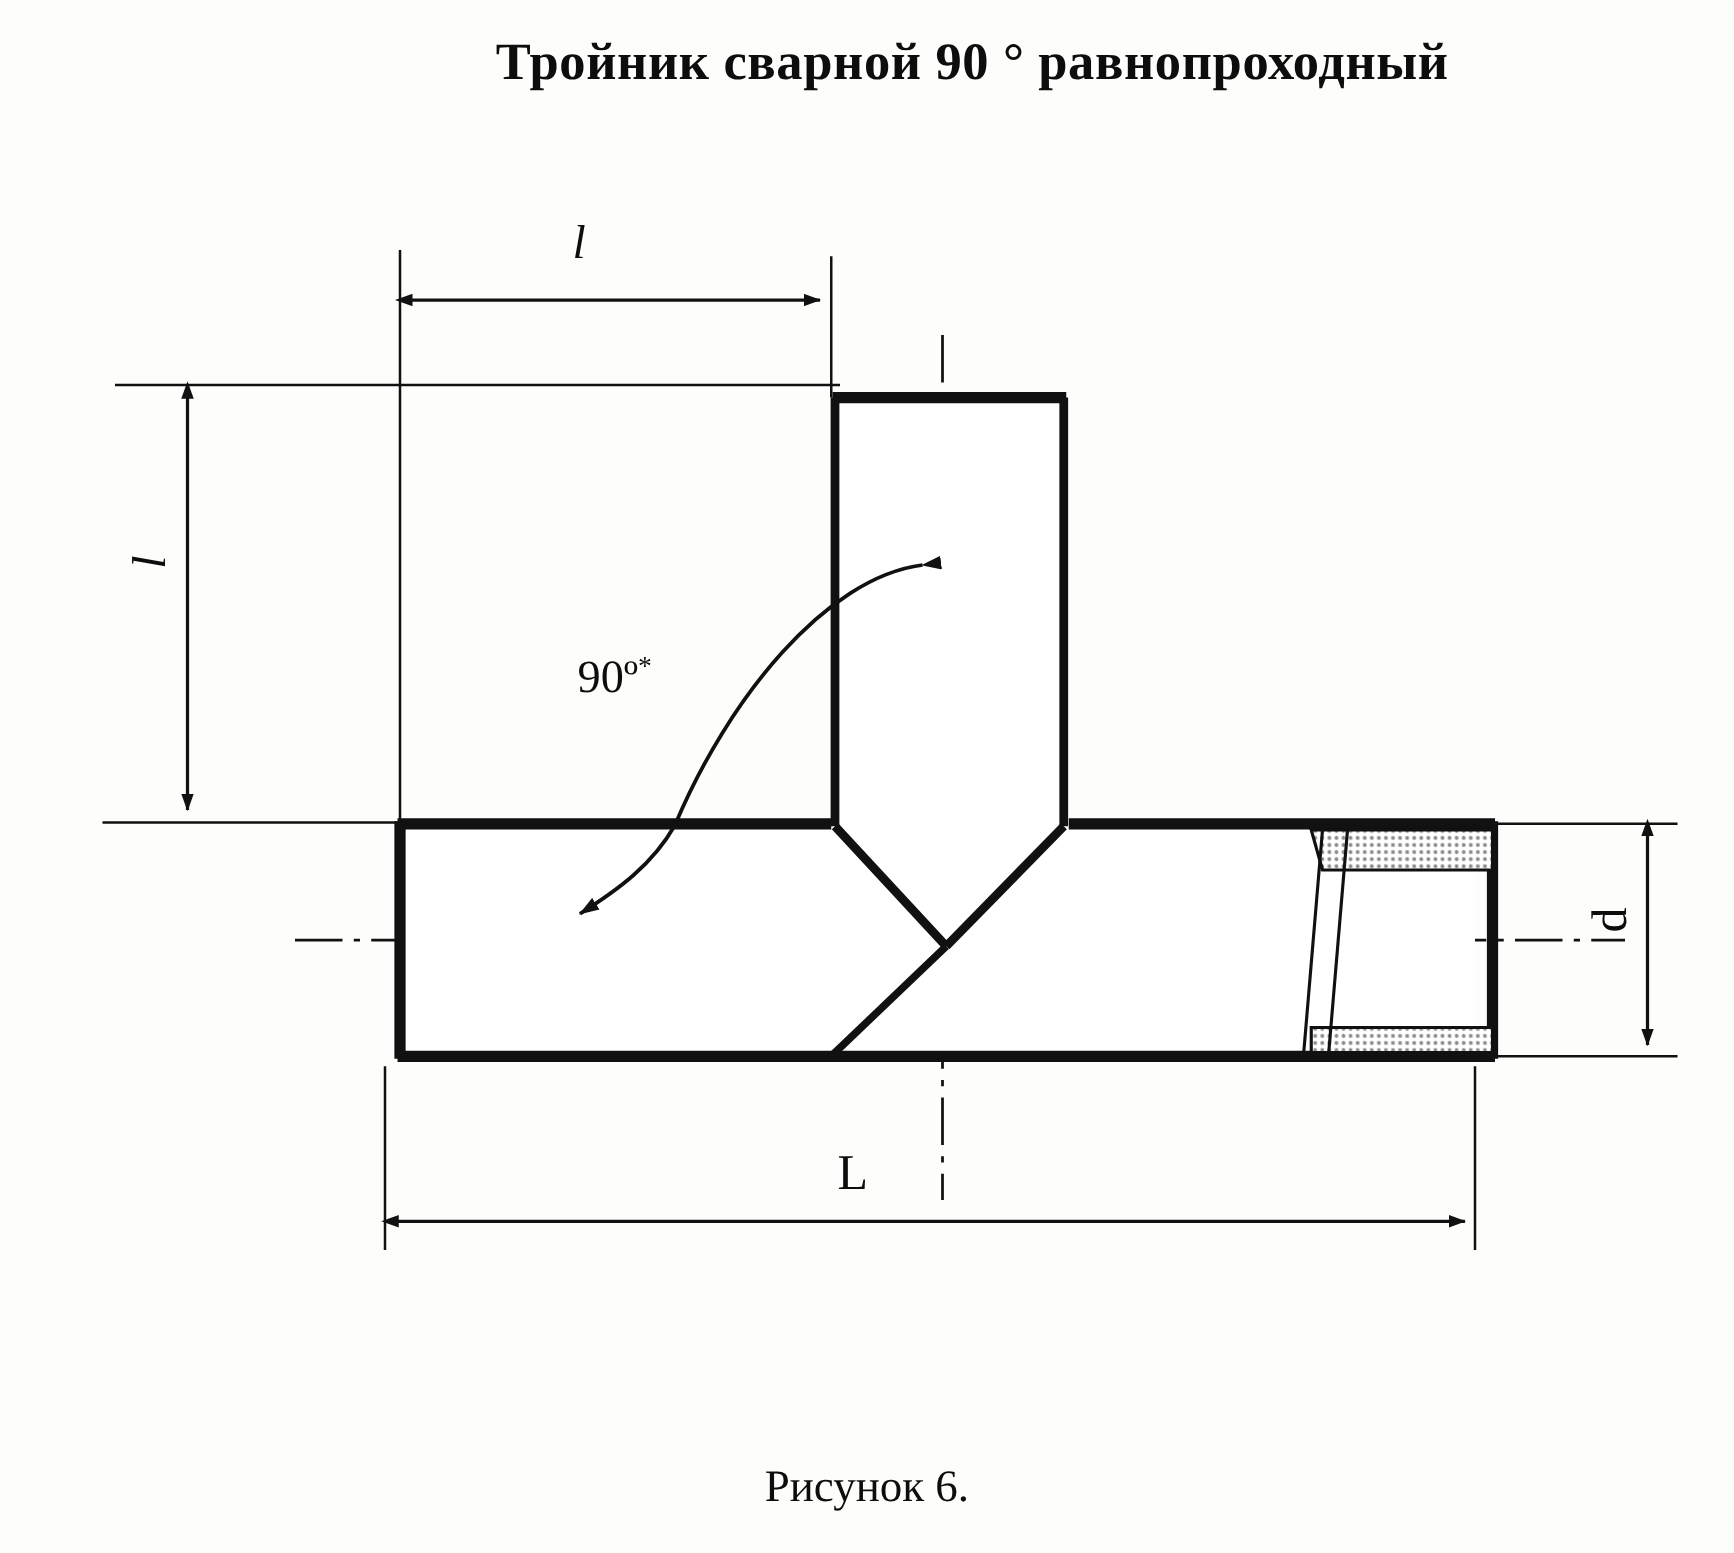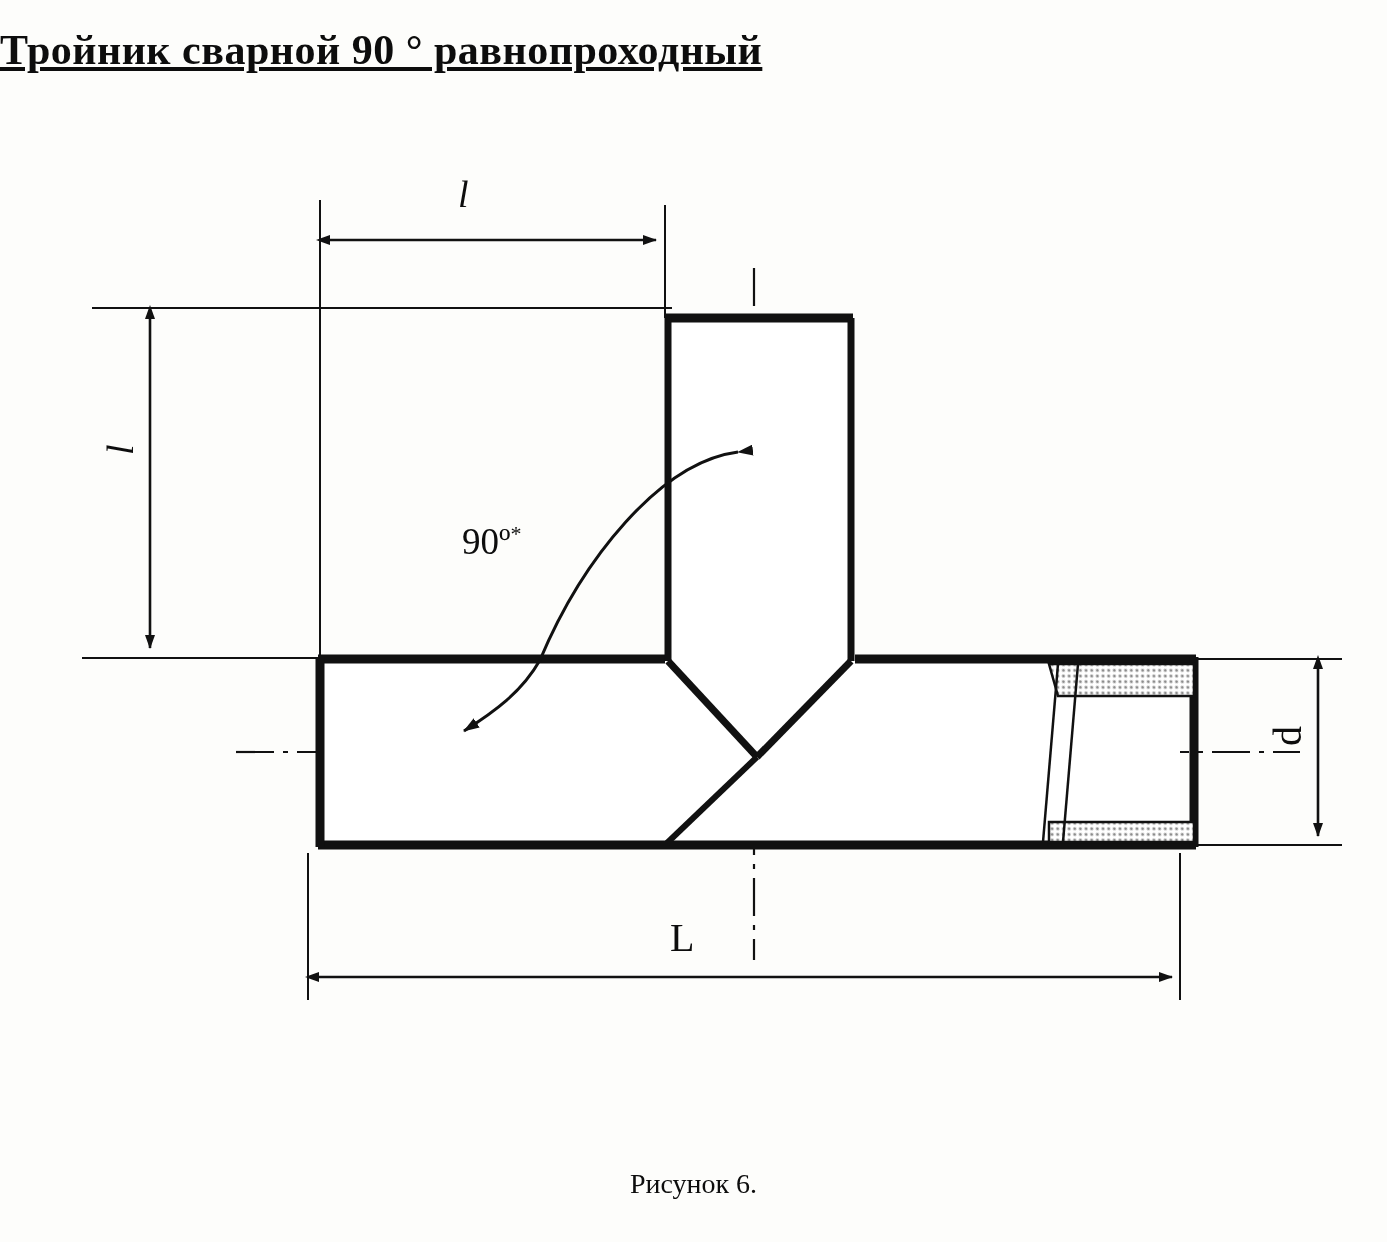--- a/index.html
+++ b/index.html
@@ -14,36 +14,35 @@
     background: #fdfdfb;
     overflow: hidden;
     font-family: "Liberation Serif", serif;
     color: #111111;
   }
   .title {
     position: absolute;
     top: 26px;
     left: 0;
     width: 1159px;
-    text-align: left;
+    text-align: right;
     font-family: "Liberation Serif", serif;
     font-weight: 700;
     font-size: 42px;
     letter-spacing: 0.5px;
     color: #0d0d0d;
-    text-decoration: underline;
   }
   .caption {
     position: absolute;
     top: 1168px;
     left: 0;
     width: 1387px;
     text-align: center;
     font-family: "Liberation Serif", serif;
-    font-size: 28px;
+    font-size: 36px;
     color: #0d0d0d;
   }
   #drawing {
     position: absolute;
     top: 0;
     left: 0;
     width: 1387px;
     height: 1242px;
   }
   .lbl {

